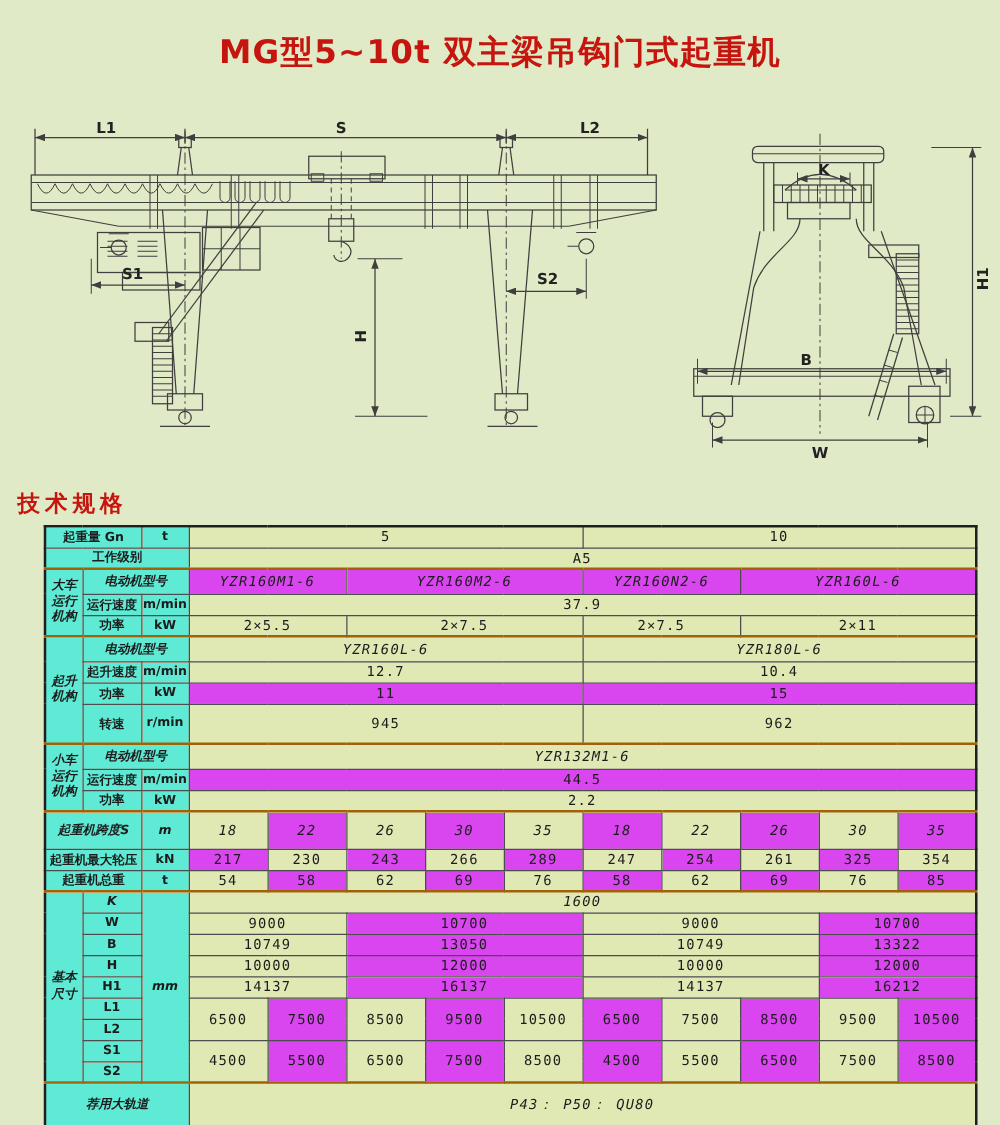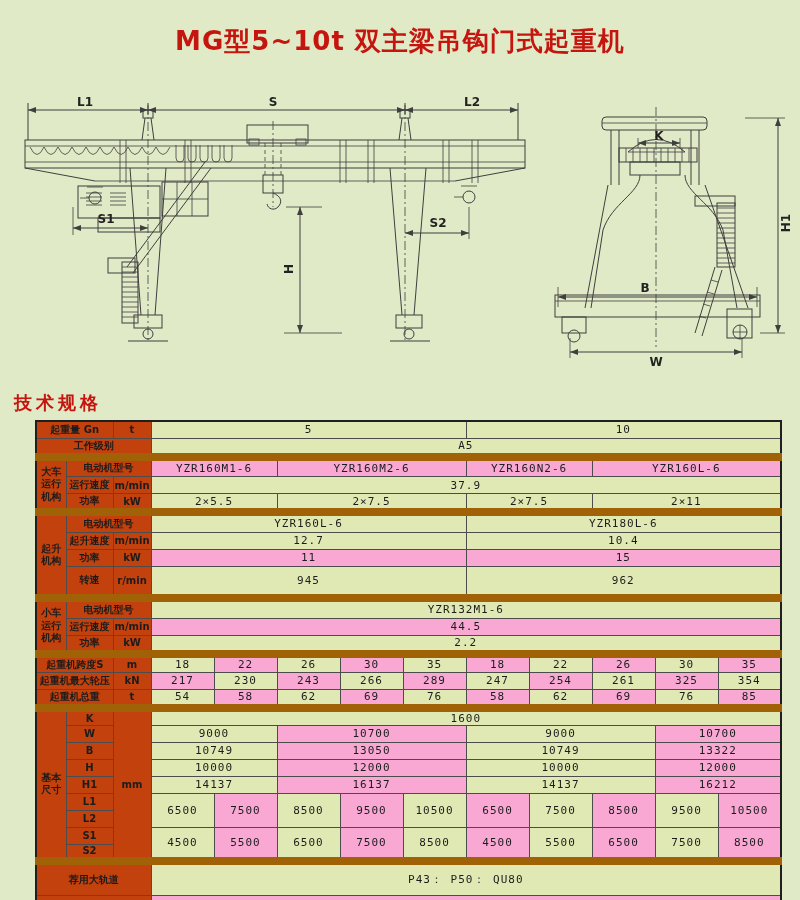--- a/index.html
+++ b/index.html
@@ -23,24 +23,24 @@
   }
   table.spec{
     position:absolute;top:420px;left:35px;width:745px;
     border-collapse:collapse;table-layout:fixed;
     border:2px solid #1f1f1f;
   }
   td{
     border:1px solid #4c4c4c;text-align:center;vertical-align:middle;
     padding:0;overflow:hidden;font-size:11px;white-space:nowrap;
   }
-  tr.sep td{border-top:8px solid #a16207;}
-  td.L{background:#c2410c;font-size:10px;font-weight:bold;white-space:nowrap;}
+  tr.sep td{border-top:2px solid #a16207;font-style:italic;}
+  td.L{background:#5eead4;font-size:10px;font-weight:bold;white-space:nowrap;}
   td.G{background:#e0e9b3;font-family:"DejaVu Sans Mono",monospace;letter-spacing:1px;}
-  td.B{background:#f9a8d4;font-family:"DejaVu Sans Mono",monospace;letter-spacing:1px;}
+  td.B{background:#d946ef;font-family:"DejaVu Sans Mono",monospace;letter-spacing:1px;}
   td.vert{white-space:normal;word-break:break-all;line-height:1.25;padding:0 4px;font-size:10px;}
   svg text{
     font-family:"DejaVu Sans","Liberation Sans",sans-serif;
     font-size:12px;font-weight:bold;fill:#222;text-anchor:middle;
   }
 </style>
 </head>
 <body>
 
 <div class="title">MG型5~10t 双主梁吊钩门式起重机</div>
@@ -286,21 +286,21 @@
       <tr style="height: 17px;">
         <td class="L">运行速度</td>
         <td class="L">m/min</td>
         <td colspan="10" class="B">44.5</td>
       </tr>
       <tr style="height: 17px;">
         <td class="L">功率</td>
         <td class="L">kW</td>
         <td colspan="10" class="G">2.2</td>
       </tr>
-      <tr class="sep" style="height: 17px;">
+      <tr class="sep" style="height: 30px;">
         <td colspan="2" class="L">起重机跨度S</td>
         <td class="L">m</td>
         <td class="G">18</td>
         <td class="B">22</td>
         <td class="G">26</td>
         <td class="B">30</td>
         <td class="G">35</td>
         <td class="B">18</td>
         <td class="G">22</td>
         <td class="B">26</td>

